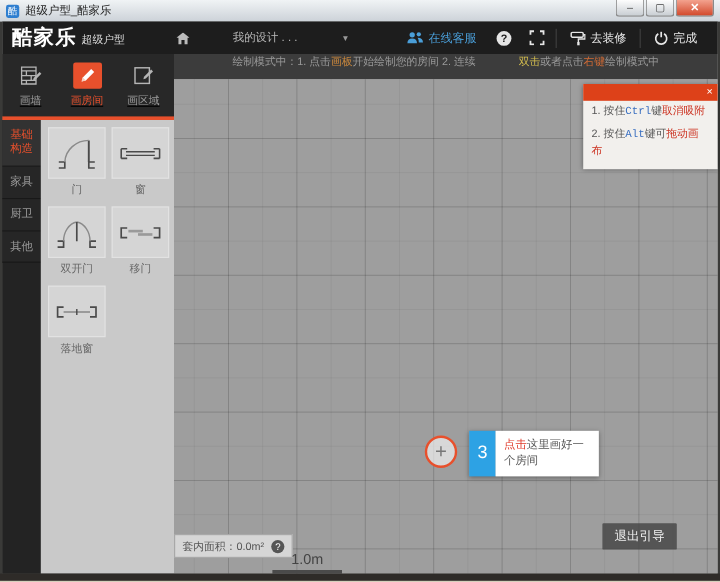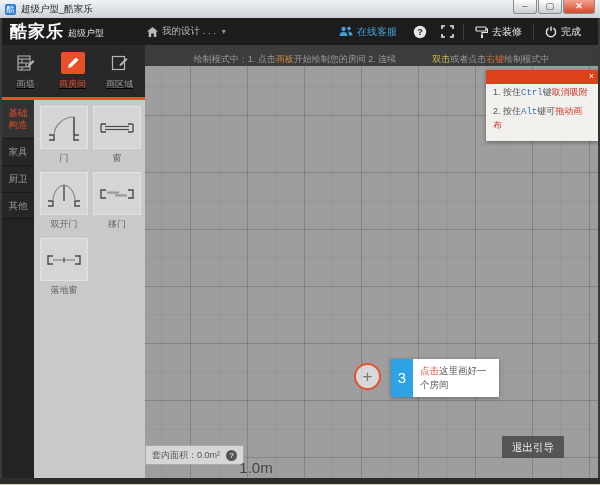--- a/index.html
+++ b/index.html
@@ -20,21 +20,21 @@
   .wbtn.close { width:32px; background:linear-gradient(#f3a28e,#d2492c); color:#fff; font-weight:bold; }
 
   
   .content { position:absolute; top:18px; left:2px; right:2px; bottom:7px; background:#9e9e9e; }
   .bottomframe { position:absolute; bottom:0; left:0; width:100%; height:7px;
     background:#2e2b28; border-bottom:1px solid #d6d0bd; }
   .toolbar { position:absolute; top:0; left:0; right:0; height:27px; background:#1d1d1d;
     display:flex; align-items:center; }
   .logo { font-size:17px; font-weight:bold; color:#fff; margin-left:8px; letter-spacing:1px; }
   .logosub { font-size:9px; color:#ddd; margin-left:4px; margin-top:4px; }
-  .mydesign { position:absolute; left:145px; display:flex; align-items:center; color:#bbb; font-size:9.5px; cursor:pointer; }
+  .mydesign { position:absolute; left:145px; display:flex; align-items:center; color:#bbb; font-size:9.5px; cursor:pointer;gap:32px; }
   .mydesign svg { margin-right:4px; }
   .chev { margin-left:6px; font-size:8px; color:#999; }
   .tbright { position:absolute; right:8px; display:flex; align-items:center; height:27px; }
   .tbitem { display:flex; align-items:center; font-size:10px; color:#e6e6e6; padding:0 9px; cursor:pointer; }
   .tbitem svg { margin-right:4px; }
   .service { color:#4a9ed8; }
   .iconbtn { padding:0 7px; cursor:pointer; display:flex; align-items:center; }
   .tbsep { width:1px; height:16px; background:#3d3d3d; margin:0 2px; }
 
   
@@ -54,21 +54,21 @@
   .cat.active { color:#e8502c; background:#323232; }
   .items { flex:1; background:#c9c9c9; padding:6px 4px 6px 6px;
     display:grid; grid-template-columns:48px 48px; column-gap:5px; row-gap:7px; align-content:start; }
   .item { width:48px; cursor:pointer; }
   .card { width:48px; height:43px; background:#d5d5d5; border:1px solid #e2e2e2;
     display:flex; align-items:center; justify-content:center; }
   .ilabel { height:16px; font-size:9px; color:#666; text-align:center; line-height:18px; }
 
   
   .canvas { flex:1; position:relative; }
-  .hintbar { height:21px; background:#3c3c3c; display:flex; align-items:flex-end; justify-content:center;
+  .hintbar { height:21px; background:#3c3c3c; display:flex; align-items:flex-start; justify-content:center;
     font-size:9px; color:#9a9a9a; }
   .hintbar .kw1 { color:#cf8a3c; } .hintbar .kw2 { color:#d4bd4e;padding-left:36px; } .hintbar .kw3 { color:#cf6a35; }
   .grid { position:absolute; top:21px; left:0; right:0; bottom:0; background-color:#9e9e9e;
     background-image:
       linear-gradient(to right, rgba(0,0,0,0.12) 1px, transparent 1px),
       linear-gradient(to bottom, rgba(0,0,0,0.12) 1px, transparent 1px),
       linear-gradient(to right, rgba(0,0,0,0.05) 1px, transparent 1px),
       linear-gradient(to bottom, rgba(0,0,0,0.05) 1px, transparent 1px);
     background-size:57px 57px, 57px 57px, 28.5px 28.5px, 28.5px 28.5px;
     background-position:-12px -8px; cursor:crosshair; }
@@ -93,21 +93,21 @@
     align-items:center; justify-content:center; }
   .steptext { width:86px; background:#fff; padding:5px 7px; font-size:9.5px; color:#555; line-height:1.45; }
   .steptext .hl { color:#e03a2a; }
 
   
   .areabox { position:absolute; left:0px; top:400px; height:20px; background:#d6d6d6;
     border:1px solid #a8a8a8; display:flex; align-items:center; padding:0 6px; font-size:9px; color:#555; }
   .qcircle { width:11px; height:11px; border-radius:50%; background:#555; color:#fff; font-size:8px;
     line-height:11px; text-align:center; margin-left:6px; cursor:pointer; }
   .scalewrap { position:absolute; left:82px; top:414px; width:58px; text-align:center; }
-  .scalelabel { font-size:15px; color:#444; margin-bottom:2px; }
+  .scalelabel { font-size:12px; color:#444; margin-bottom:2px; }
   .scalebar { height:3px; background:#4a4a4a; }
   .exitguide { position:absolute; left:357px; top:391px; width:62px; height:22px;
     background:rgba(72,72,72,0.85); color:#f0f0f0; font-size:10.5px; text-align:center;
     line-height:22px; border-radius:1px; cursor:pointer; }
 
   svg { display:block; }
 </style>
 </head>
 <body>
 

